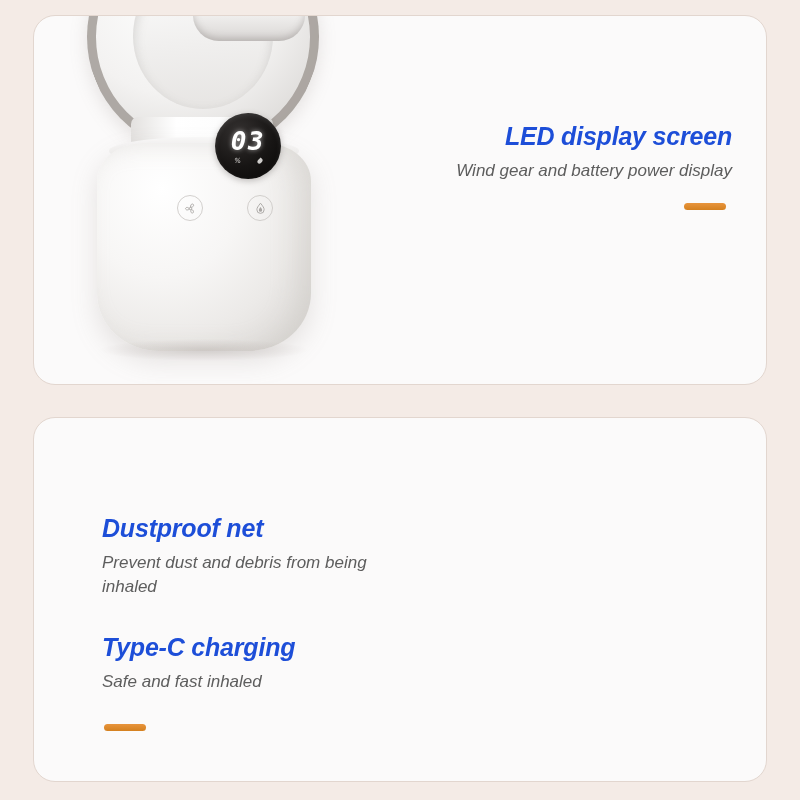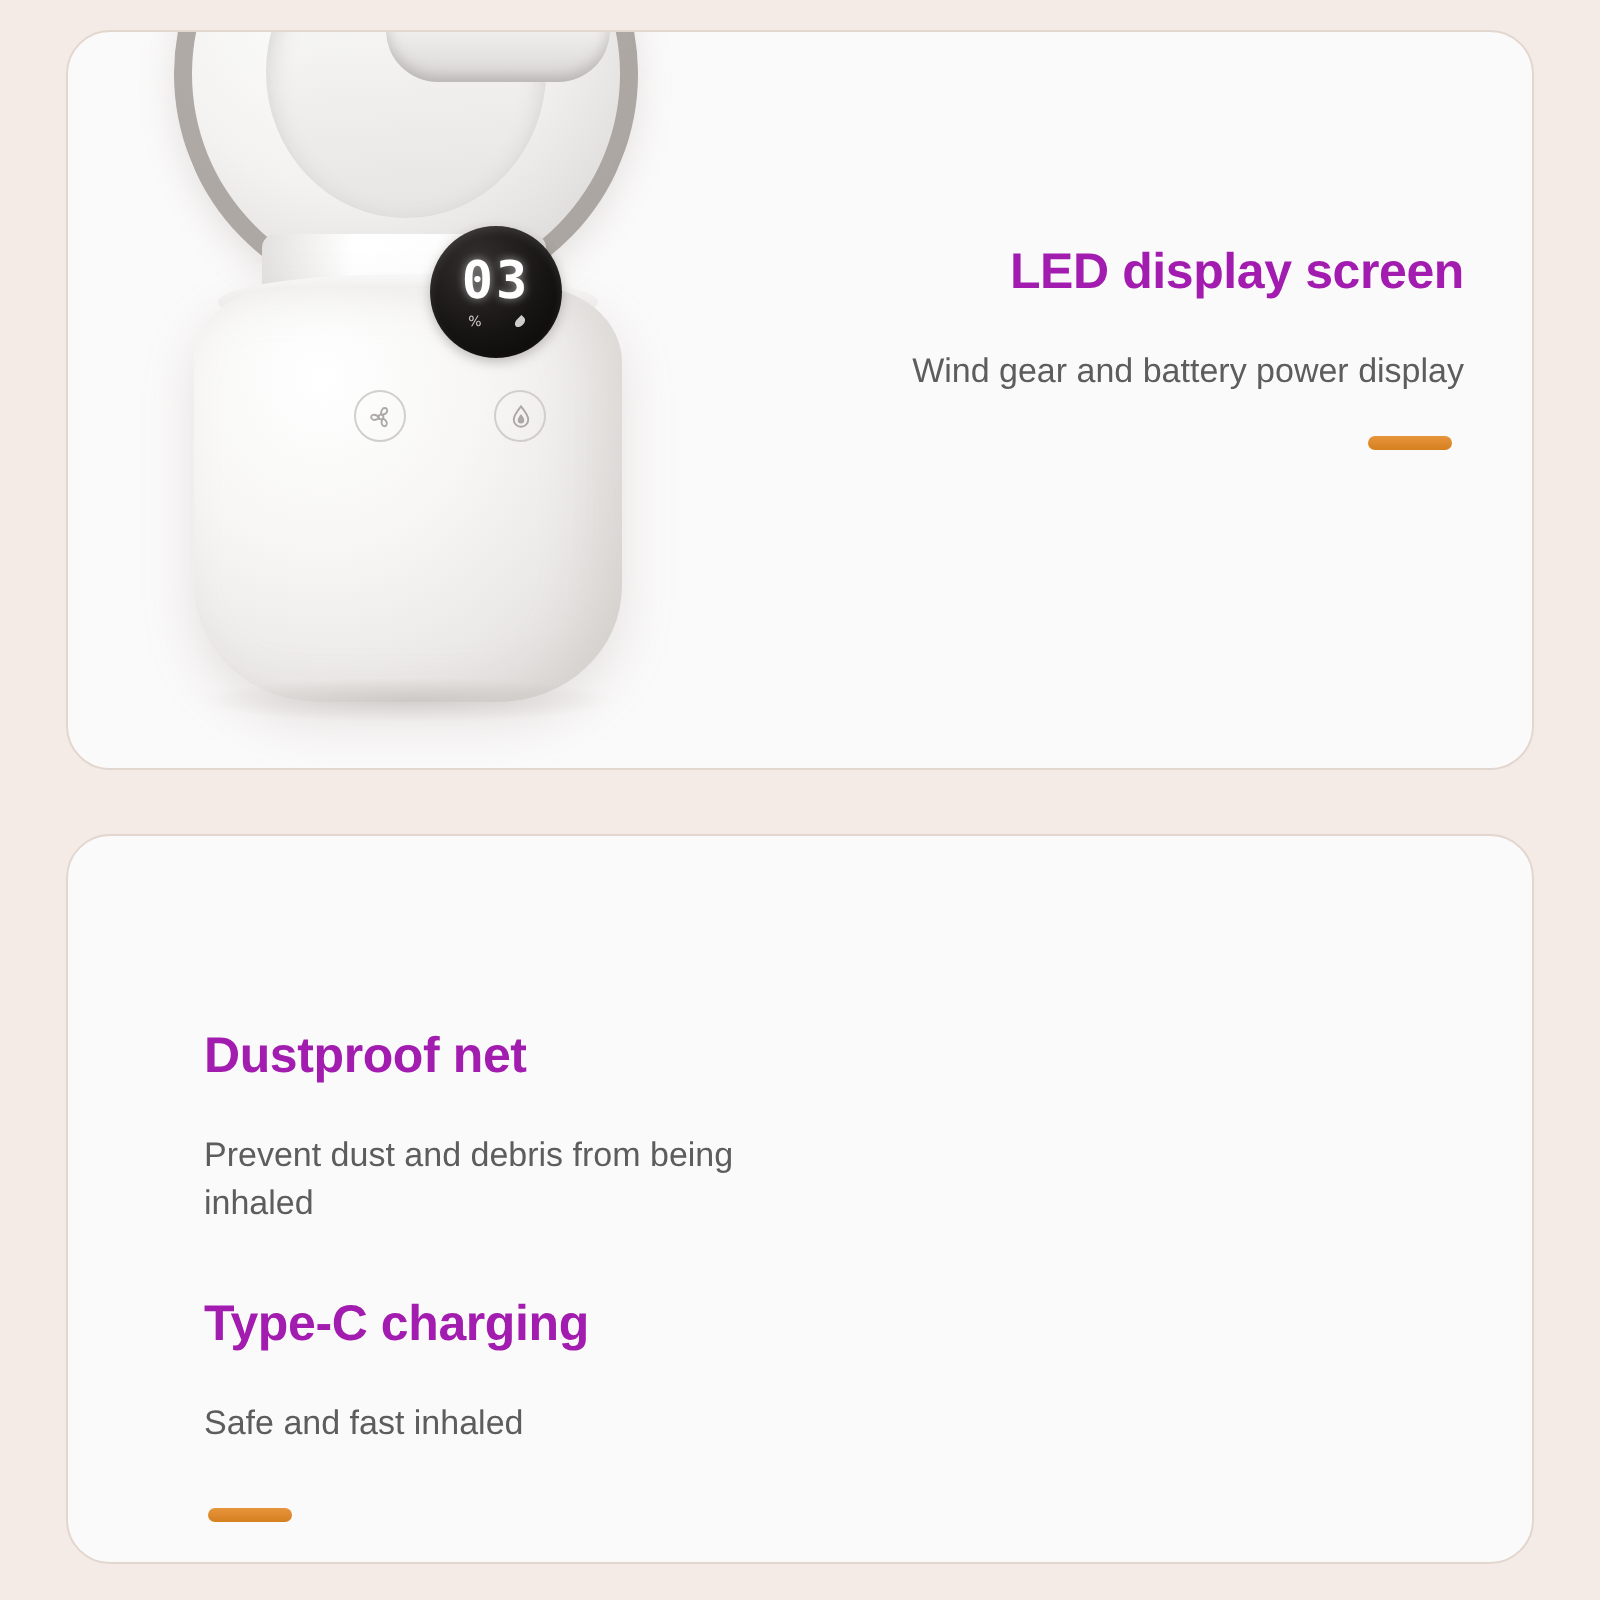--- a/index.html
+++ b/index.html
@@ -14,20 +14,21 @@
     background: #f4ebe6;
     font-family: "Liberation Sans", sans-serif;
     position: relative;
   }
 
   .page {
     position: absolute;
     inset: 0;
     width: 800px;
     height: 800px;
+    font-style: italic;
   }
 
   
   .panel {
     position: absolute;
     background: #fbfafa;
     border: 1px solid #e2d6cf;
     border-radius: 22px;
     overflow: hidden;
   }
@@ -59,31 +60,31 @@
   #text-bottom {
     left: 68px;
     top: 95px;
     text-align: left;
     width: 300px;
   }
 
   .feature-title {
     font-size: 25px;
     font-weight: bold;
-    color: #a21caf;
+    color: #1d4ed8;
     letter-spacing: -0.2px;
     line-height: 1.25;
     white-space: nowrap;
   }
 
   .feature-desc {
     font-size: 17px;
     color: #5d5d5d;
     line-height: 1.42;
-    margin-top: 22px;
+    margin-top: 7px;
   }
 
   .feature-group + .feature-group { margin-top: 26px; }
   #text-bottom .feature-group + .feature-group { margin-top: 32px; }
 
   .accent-bar {
     height: 7px;
     width: 42px;
     border-radius: 4px;
     background: linear-gradient(180deg, #e8943c 0%, #d4801f 100%);

